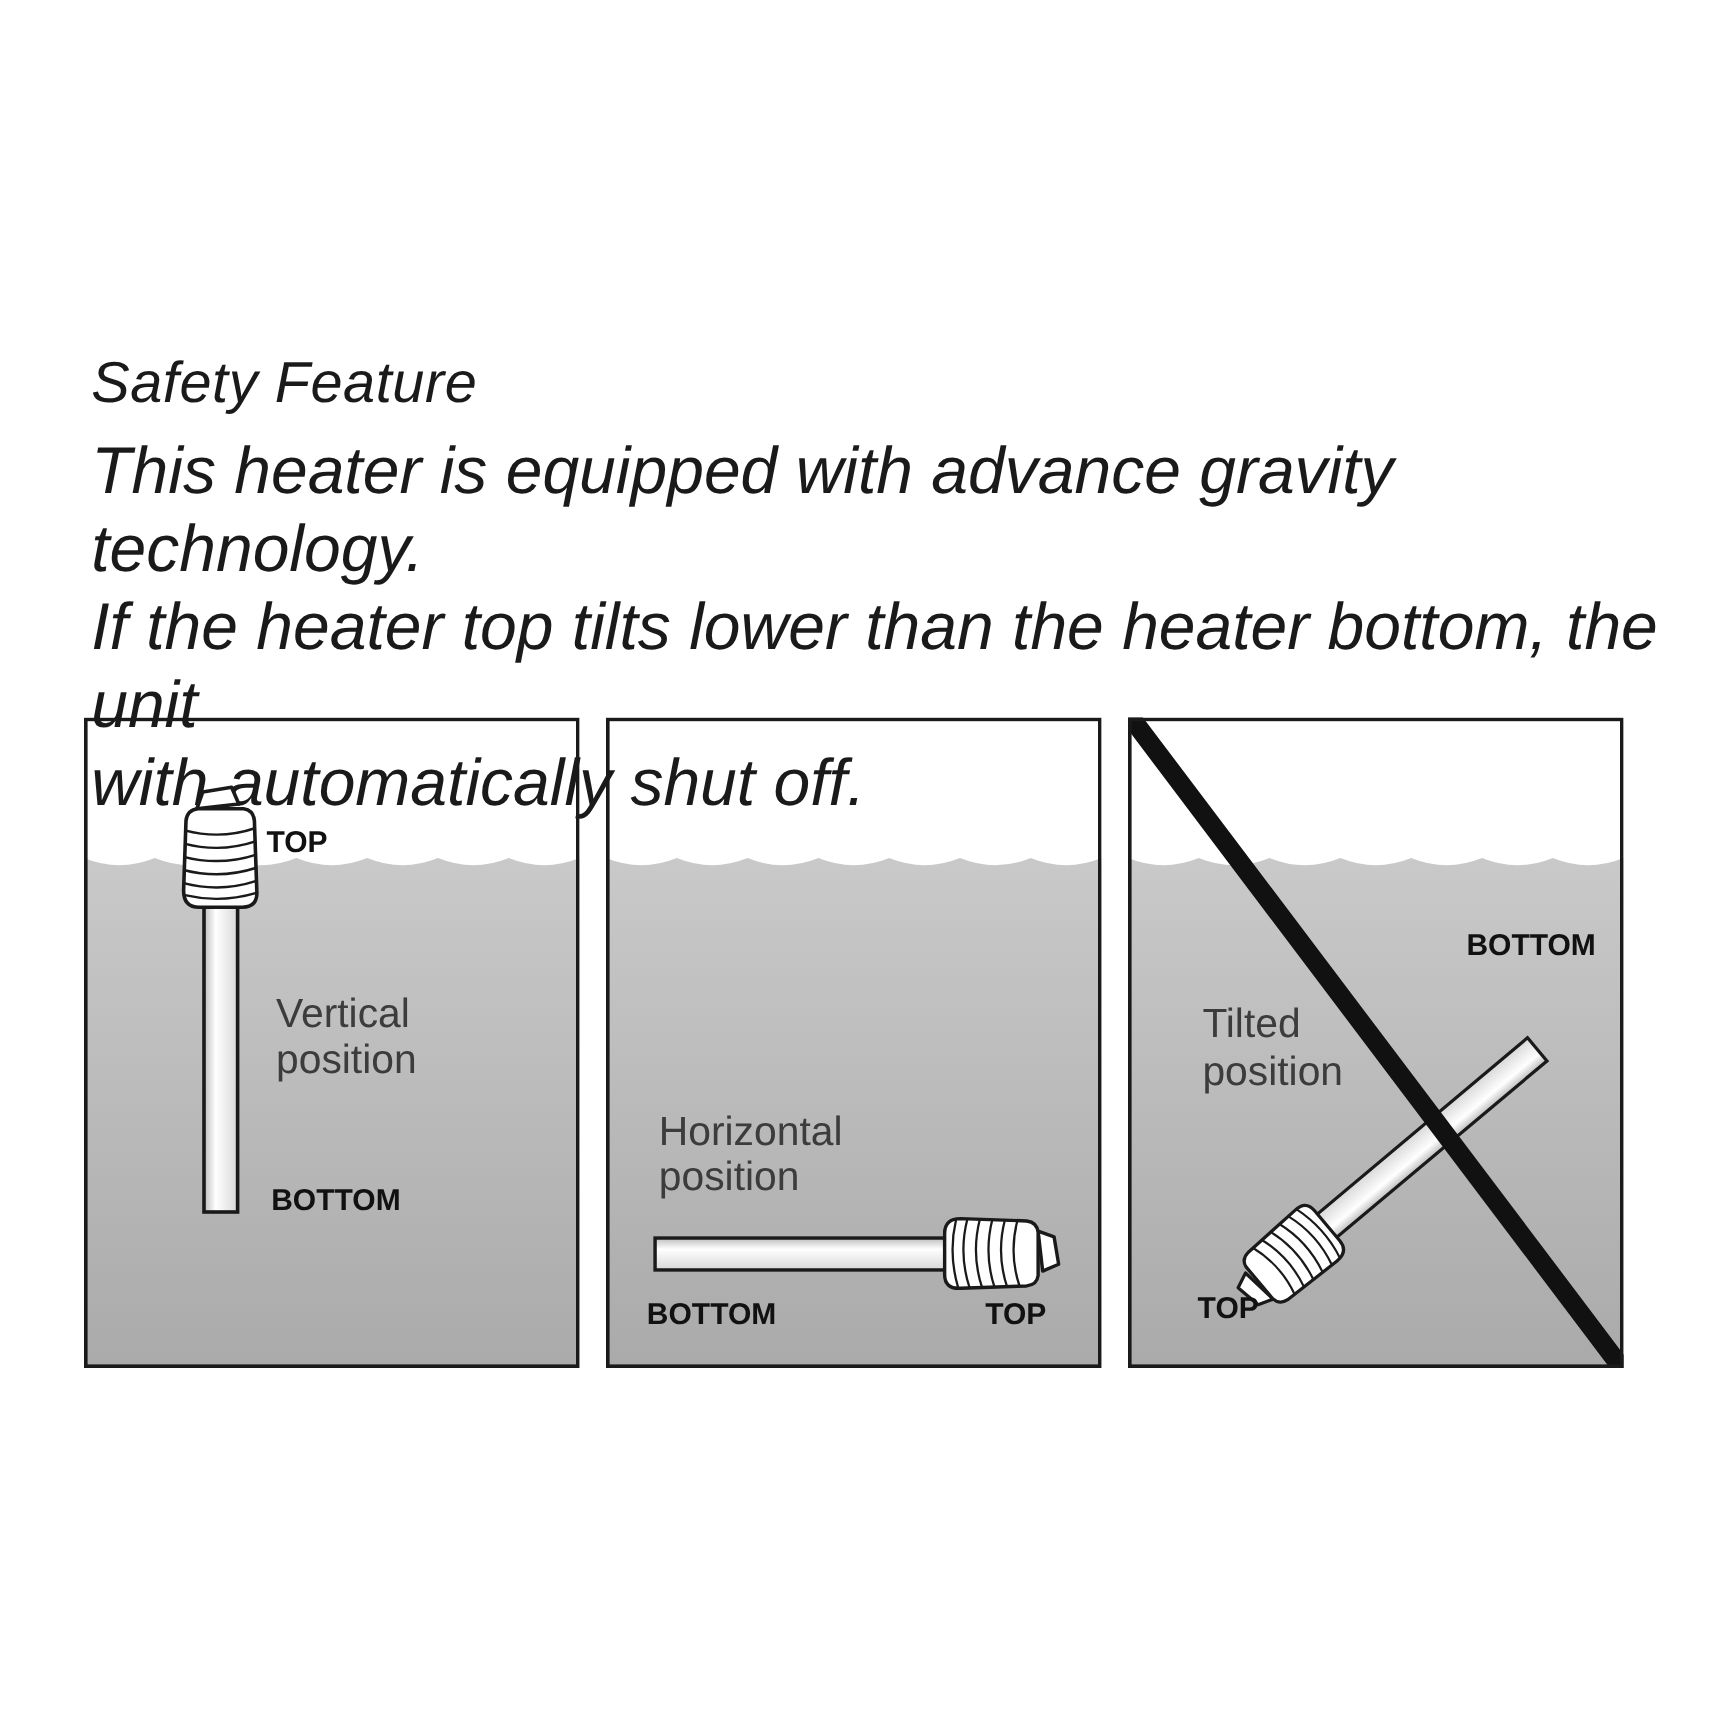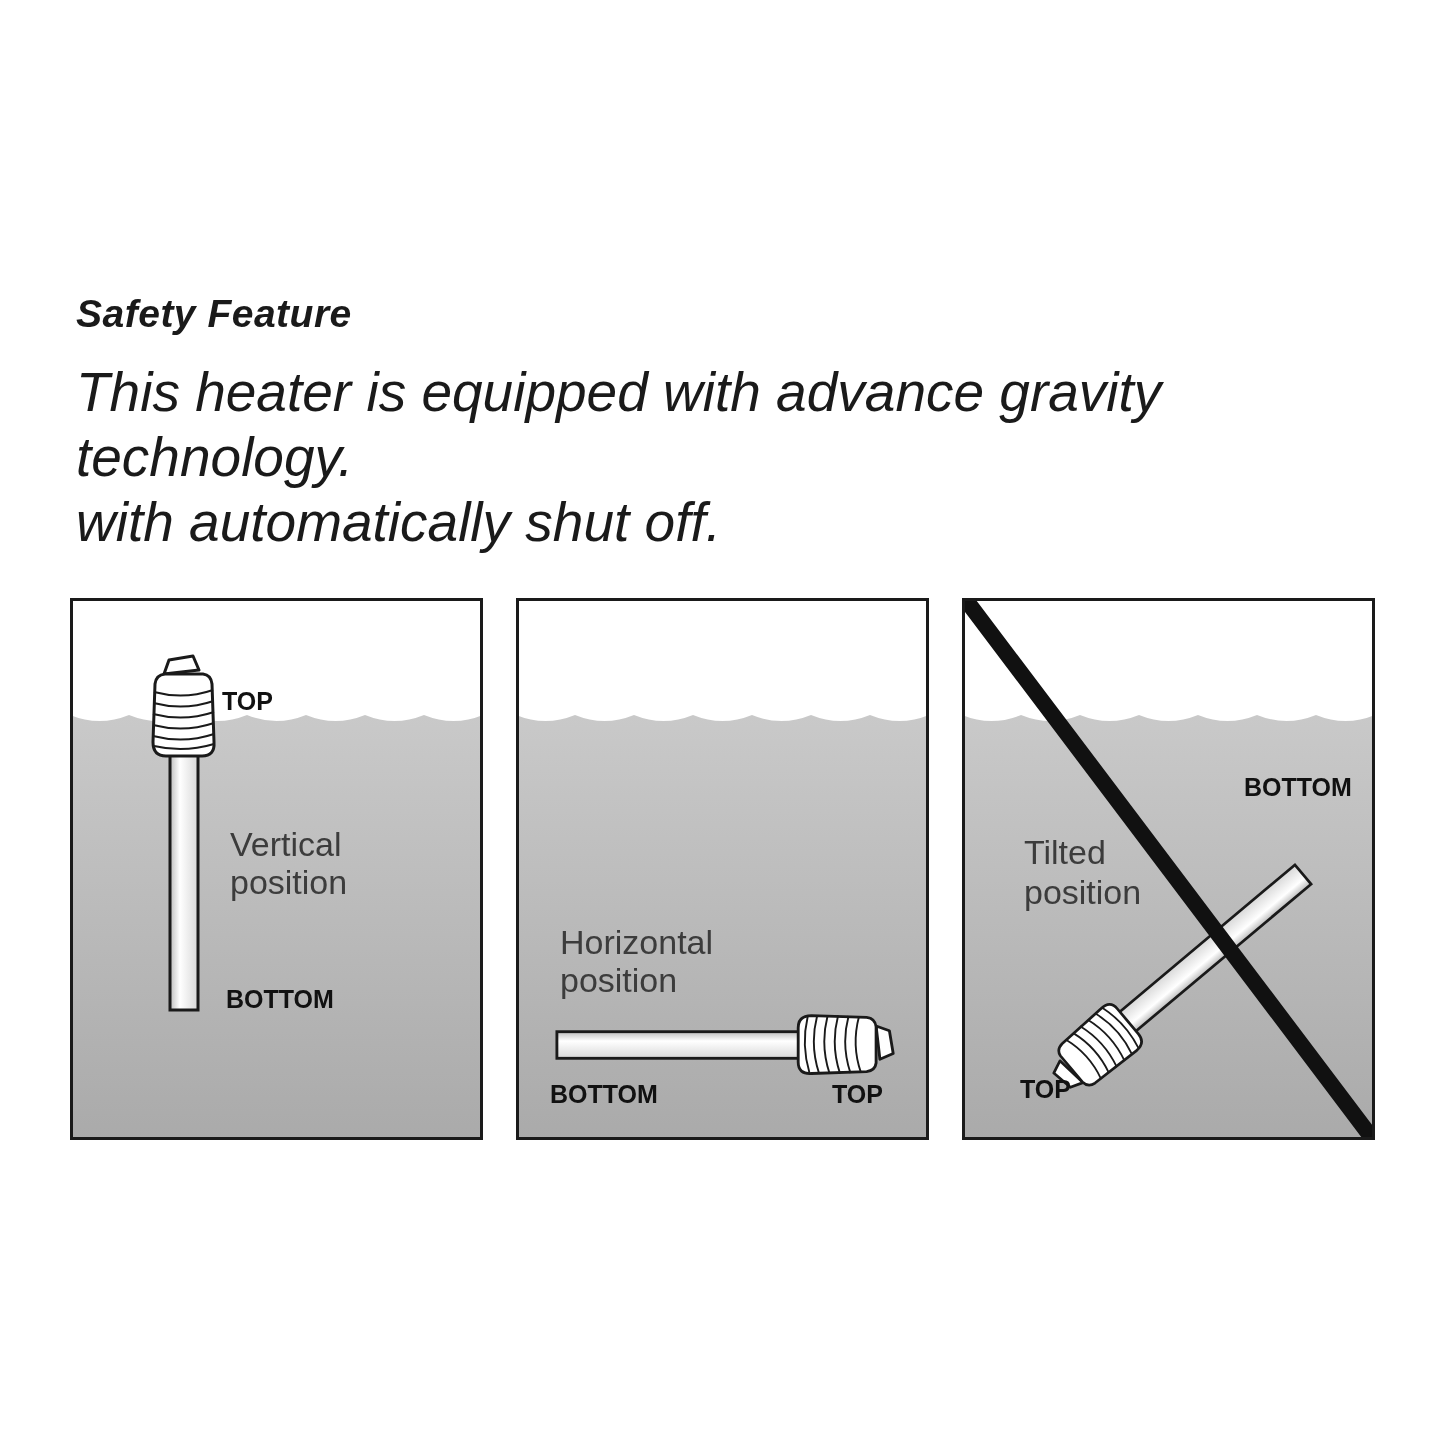--- a/index.html
+++ b/index.html
@@ -1,37 +1,38 @@
 <!DOCTYPE html>
 <html><head>
 <meta charset="utf-8">
 <style>
   html,body{margin:0;padding:0;background:#ffffff;}
   .page{position:relative;width:1445px;height:1445px;background:#ffffff;
         font-family:"Liberation Sans",sans-serif;color:#1a1a1a;overflow:hidden;}
-  .title{position:absolute;left:76px;top:292px;font-size:39px;font-weight:bold;
+  .title{position:absolute;left:76px;top:292px;font-size:48px;font-weight:normal;
          font-style:italic;margin:0;letter-spacing:0.5px;}
   .desc{position:absolute;left:76px;top:360px;font-size:55px;font-style:italic;
         line-height:65px;}
-  .panels{position:absolute;left:70px;top:598px;display:flex;gap:33px;}
+  .panels{position:absolute;left:70px;top:598px;display:flex;gap:22px;}
   svg text{font-family:"Liberation Sans",sans-serif;}
   .pos-label{font-size:34px;fill:#3c3c3c;}
   .end-label{font-size:25px;font-weight:bold;fill:#111111;}
   .rib{fill:none;stroke:#1a1a1a;stroke-width:2;}
   .panel-border{fill:none;stroke:#1a1a1a;stroke-width:3;}
 </style>
 </head>
 <body>
 
 <div class="page">
 
   <h1 class="title">Safety Feature</h1>
 
   <div class="desc">
     <div>This heater is equipped with advance gravity technology.</div>
+    <div>If the heater top tilts lower than the heater bottom, the unit</div>
     <div>with automatically shut off.</div>
   </div>
 
   <svg style="position:absolute;width:0;height:0" aria-hidden="true">
     <defs>
       <linearGradient id="waterGrad" x1="0" y1="0" x2="0" y2="1">
         <stop offset="0" stop-color="#c9c9c9"></stop>
         <stop offset="1" stop-color="#aaaaaa"></stop>
       </linearGradient>
       <linearGradient id="tubeGrad" x1="0" y1="0" x2="1" y2="0">

